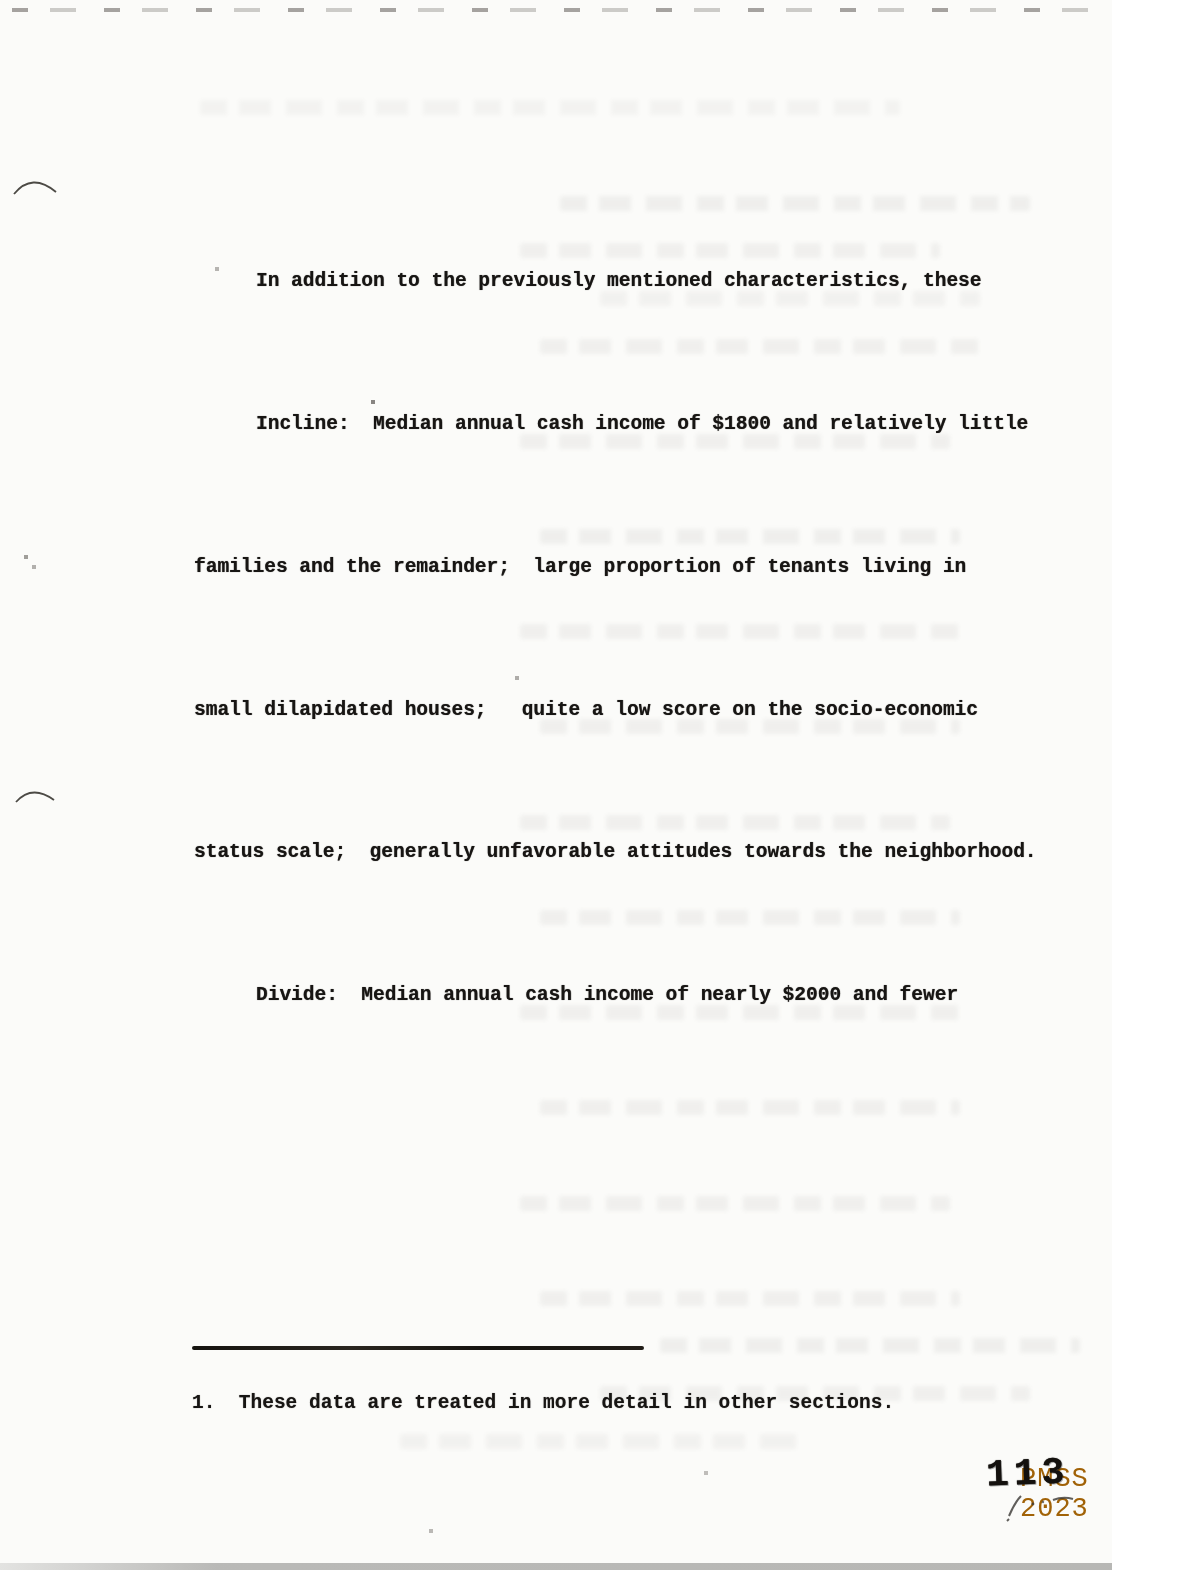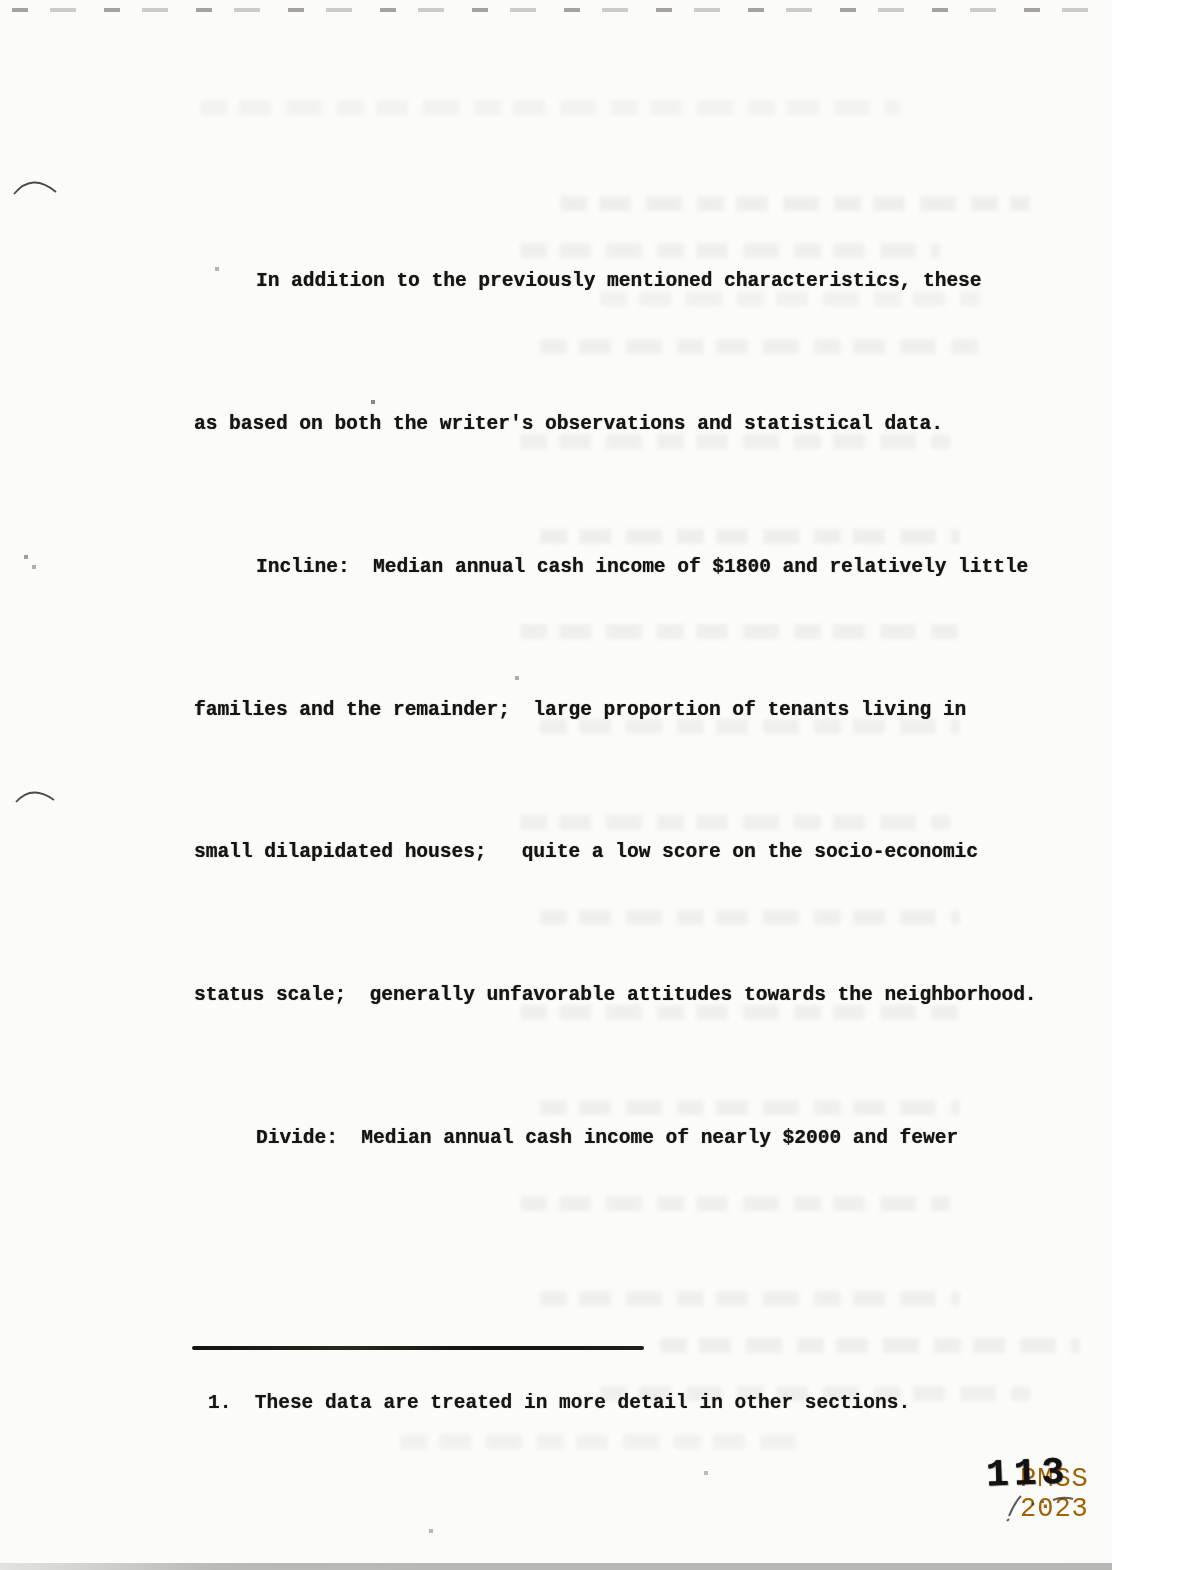--- a/index.html
+++ b/index.html
@@ -15,21 +15,21 @@
     text-shadow:0 0 1px rgba(25,22,20,0.6), 0.4px 0.4px 0 rgba(25,22,20,0.35);
   }
   .typed-line { height:47.6px; }
   .typed-line.indent { padding-left:62px; }
   .footnote-rule {
     position:absolute; left:192px; top:1346px; width:452px; height:4px;
     background:linear-gradient(90deg,#15130f 0%,#2a2620 35%,#15130f 65%,#211d18 100%);
     border-radius:2px;
   }
   .footnote {
-    position:absolute; left:208px; top:1392px;
+    position:absolute; left:192px; top:1392px;
     font-size:19.5px; font-weight:700; color:#171513; white-space:pre;
     text-shadow:0 0 1px rgba(25,22,20,0.6);
   }
   .page-number {
     position:absolute; left:986px; top:1452px;
     font-size:38px; font-weight:700; color:#14110e; letter-spacing:5px;
     transform:rotate(-2deg);
     text-shadow:0 0 1px rgba(10,10,10,0.8), 1px 1px 0 rgba(10,10,10,0.3);
     z-index:3;
   }
@@ -103,21 +103,20 @@
 
   <svg class="margin-arc" style="left:10px;top:168px" width="52" height="32">
     <path d="M4,26 Q22,4 46,24" stroke="#2d2a26" stroke-width="1.8" fill="none" opacity="0.85"></path>
   </svg>
   <svg class="margin-arc" style="left:12px;top:780px" width="48" height="28">
     <path d="M4,22 Q20,4 42,20" stroke="#2d2a26" stroke-width="1.8" fill="none" opacity="0.85"></path>
   </svg>
 
   <div class="typed-block">
     <div class="typed-line indent">In addition to the previously mentioned characteristics, these</div>
-    <div class="typed-line">as based on both the writer's observations and statistical data.</div>
     <div class="typed-line indent">Incline:  Median annual cash income of $1800 and relatively little</div>
     <div class="typed-line">families and the remainder;  large proportion of tenants living in</div>
     <div class="typed-line">small dilapidated houses;   quite a low score on the socio-economic</div>
     <div class="typed-line">status scale;  generally unfavorable attitudes towards the neighborhood.</div>
     <div class="typed-line indent">Divide:  Median annual cash income of nearly $2000 and fewer</div>
     
     
     
     
     

